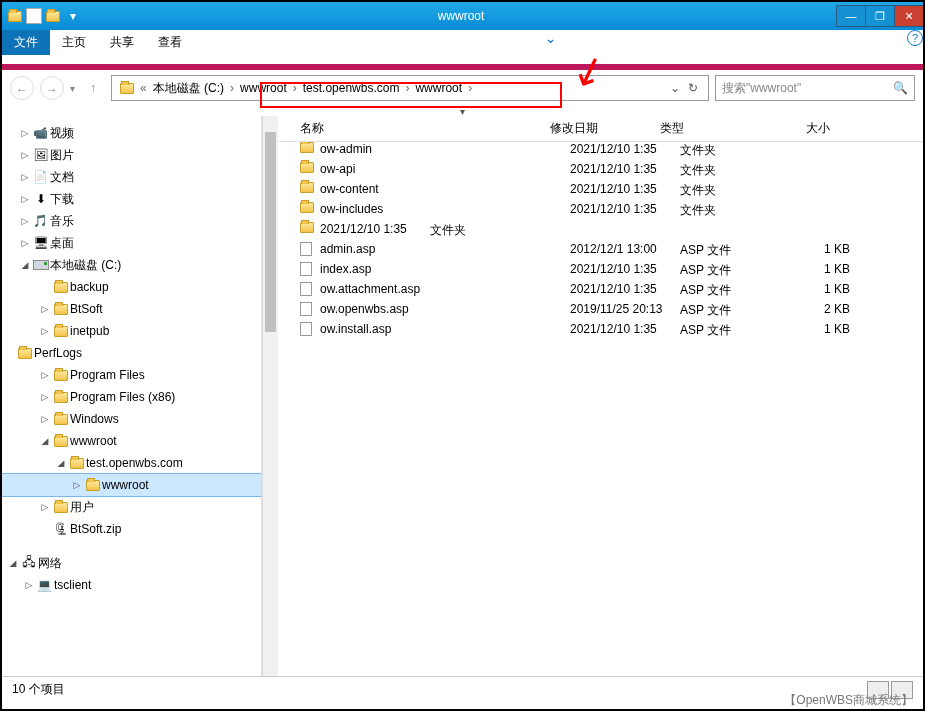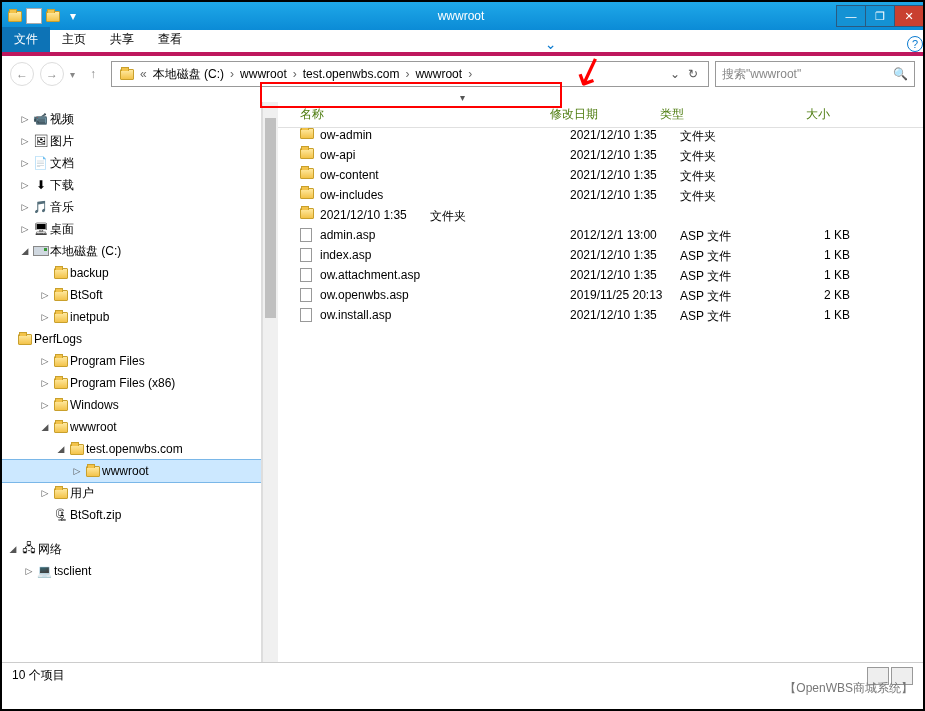--- a/index.html
+++ b/index.html
@@ -4,21 +4,21 @@
 <style>
 * { margin:0; padding:0; box-sizing:border-box; font-family:"Microsoft YaHei","Segoe UI",sans-serif; }
 body { background:#fff; width:925px; height:711px; position:relative; overflow:hidden; border:2px solid #000; }
 .titlebar { height:28px; background:linear-gradient(#1fa8e8,#0b8bd6); display:flex; align-items:center; color:#fff; font-size:12px; }
 .titlebar .qat { display:flex; align-items:center; padding:0 4px; gap:2px; }
 .titlebar .icon-box { width:18px; height:18px; display:flex; align-items:center; justify-content:center; }
 .titlebar .title { flex:1; text-align:center; font-size:12px; }
 .titlebar .winbtns { display:flex; }
 .titlebar .winbtn { width:30px; height:22px; border:1px solid #2a5a80; display:flex; align-items:center; justify-content:center; background:#1492d4; margin-right:-1px; font-size:11px; }
 .titlebar .winbtn.close { background:#c94030; }
-.ribbon { height:26px; background:#fff; display:flex; align-items:flex-end; font-size:12px; border-bottom:4px solid #be185d; }
+.ribbon { height:40px; background:#fff; display:flex; align-items:flex-start; font-size:12px; border-bottom:6px solid #be185d; }
 .ribbon .tab { padding:4px 12px; }
 .ribbon .tab.file { background:#0d73b6; color:#fff; }
 .ribbon .help { margin-left:auto; padding:0 14px; color:#0b7bd0; font-size:14px; }
 .navbar { height:36px; display:flex; align-items:center; padding:4px 8px; gap:6px; }
 .navbtn { width:24px; height:24px; border:1px solid #ddd; border-radius:12px; display:flex; align-items:center; justify-content:center; color:#888; font-size:12px; }
 .addrbox { flex:1; height:26px; border:1px solid #999; display:flex; align-items:center; padding:0 4px; font-size:12px; }
 .addrbox .crumb { padding:0 4px; display:flex; align-items:center; height:100%; }
 .addrbox .sep { color:#666; padding:0 2px; }
 .addrbox .tail { margin-left:auto; display:flex; gap:8px; padding:0 6px; color:#555; }
 .highlight-addr { border:2px solid red; position:absolute; left:258px; top:80px; width:302px; height:26px; pointer-events:none; z-index:5; }
@@ -26,33 +26,33 @@
 .searchbox { width:200px; height:26px; border:1px solid #999; display:flex; align-items:center; padding:0 6px; font-size:12px; color:#888; }
 .searchbox .mag { margin-left:auto; }
 .main { display:flex; height:560px; }
 .sidebar { width:260px; border-right:1px solid #ddd; overflow:auto; font-size:12px; padding:6px 0; }
 .tree-item { display:flex; align-items:center; height:22px; padding-right:6px; }
 .tree-item .exp { width:14px; text-align:center; color:#555; font-size:9px; }
 .tree-item .ico { width:18px; height:16px; display:flex; align-items:center; justify-content:center; }
 .tree-item.selected { background:#cce8ff; outline:1px solid #7ab7e8; }
 .content { flex:1; display:flex; flex-direction:column; }
 .colhead { height:26px; display:flex; align-items:center; font-size:12px; border-bottom:1px solid #e0e0e0; padding-left:22px; }
-.colhead > div { color:#4d7c0f; }
+.colhead > div { color:#000000; }
 .crumb-under { text-align:center; font-size:10px; color:#555; height:10px; }
 .filelist { flex:1; overflow:auto; }
 .row { display:flex; height:20px; font-size:12px; padding-left:22px; }
 .row .ico { width:20px; display:flex; }
 .c-name { width:250px; }
 .c-date { width:110px; }
 .c-type { width:110px; }
 .c-size { width:60px; text-align:right; }
 .statusbar { height:26px; border-top:1px solid #ccc; display:flex; align-items:center; font-size:12px; padding:0 10px; }
 .statusbar .viewbtns { margin-left:auto; display:flex; gap:2px; }
 .statusbar .vbtn { width:22px; height:18px; border:1px solid #999; background:#eee; }
-.watermark { position:absolute; right:10px; bottom:12px; font-size:12px; color:#777; z-index:10; }
+.watermark { position:absolute; right:10px; bottom:0; font-size:12px; color:#777; z-index:10; }
 
 .ico-folder { width:14px; height:11px; background:linear-gradient(#ffe9a0,#f3c34a); border:1px solid #c9a02c; border-radius:1px; position:relative; }
 .ico-folder:before{content:"";position:absolute;top:-3px;left:0;width:6px;height:3px;background:#f3c34a;border:1px solid #c9a02c;border-bottom:none;}
 .ico-file { width:12px; height:14px; background:#fff; border:1px solid #999; position:relative; }
 .ico-drive { width:16px; height:10px; background:#d0d8e0; border:1px solid #888; position:relative; }
 .ico-drive:after{content:"";position:absolute;right:1px;top:1px;width:3px;height:3px;background:#3b9c3b;}
 .scrollbar-stub { width:16px; background:#f0f0f0; border-left:1px solid #ddd; display:flex; flex-direction:column; }
 .scrollbar-stub .thumb { background:#c0c0c0; margin:16px 2px; flex:0 0 200px; }
 </style>
 </head>

